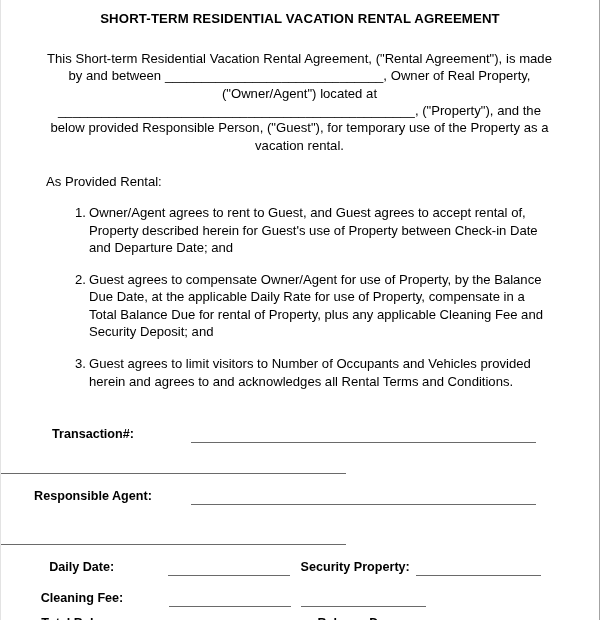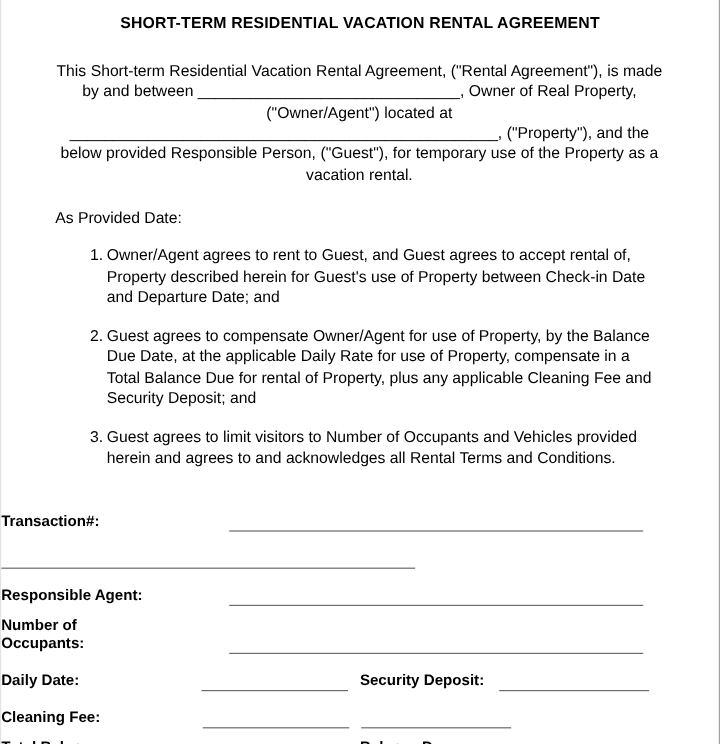--- a/index.html
+++ b/index.html
@@ -86,21 +86,21 @@
   .frow {
     display: flex;
     align-items: flex-end;
     height: 31px;
   }
 
   .flabel {
     font-size: 12.6px;
     font-weight: bold;
     line-height: 15px;
-    text-align: left;
+    text-align: center;
     padding-right: 6px;
     padding-bottom: 1px;
     box-sizing: border-box;
     white-space: pre-line;
   }
 
   .fline {
     border-bottom: 1.3px solid #6a6a6a;
     height: 100%;
     box-sizing: border-box;
@@ -124,21 +124,21 @@
 <body>
 
 <div class="page">
 
   <h1 class="doc-title">SHORT-TERM RESIDENTIAL VACATION RENTAL AGREEMENT</h1>
 
   <div class="body-block">
 
     <p class="intro-par">This Short-term Residential Vacation Rental Agreement, ("Rental Agreement"), is made by and between ______________________________, Owner of Real Property, ("Owner/Agent") located at _________________________________________________, ("Property"), and the below provided Responsible Person, ("Guest"), for temporary use of the Property as a vacation rental.</p>
 
-    <p class="provided-below">As Provided Date:</p>
+    <p class="provided-below">As Provided Rental:</p>
 
     <ol class="terms-list">
       <li>
         <span class="num">1.</span>
         <span>Owner/Agent agrees to rent to Guest, and Guest agrees to accept rental of, Property described herein for Guest's use of Property between Check-in Date and Departure Date; and</span>
       </li>
       <li>
         <span class="num">2.</span>
         <span>Guest agrees to compensate Owner/Agent for use of Property, by the Balance Due Date, at the applicable Daily Rate for use of Property, compensate in a Total Balance Due for rental of Property, plus any applicable Cleaning Fee and Security Deposit; and</span>
       </li>
@@ -160,30 +160,28 @@
     <div class="frow wide">
       <div class="fline"></div>
     </div>
 
     <div class="frow wide">
       <div class="flabel">Responsible Agent:</div>
       <div class="fline"></div>
     </div>
 
     <div class="frow wide two-line">
-      <div class="flabel">Number of
-Occupants:</div>
       <div class="fline"></div>
     </div>
 
     <div class="frow pair">
       <div class="flabel l">Daily Date:</div>
       <div class="fline l"></div>
       <div class="spacer"></div>
-      <div class="flabel r">Security Deposit:</div>
+      <div class="flabel r">Security Property:</div>
       <div class="fline r"></div>
     </div>
 
     <div class="frow pair">
       <div class="flabel l">Cleaning Fee:</div>
       <div class="fline l"></div>
       <div class="spacer"></div>
       <div class="fline r"></div>
     </div>
 

